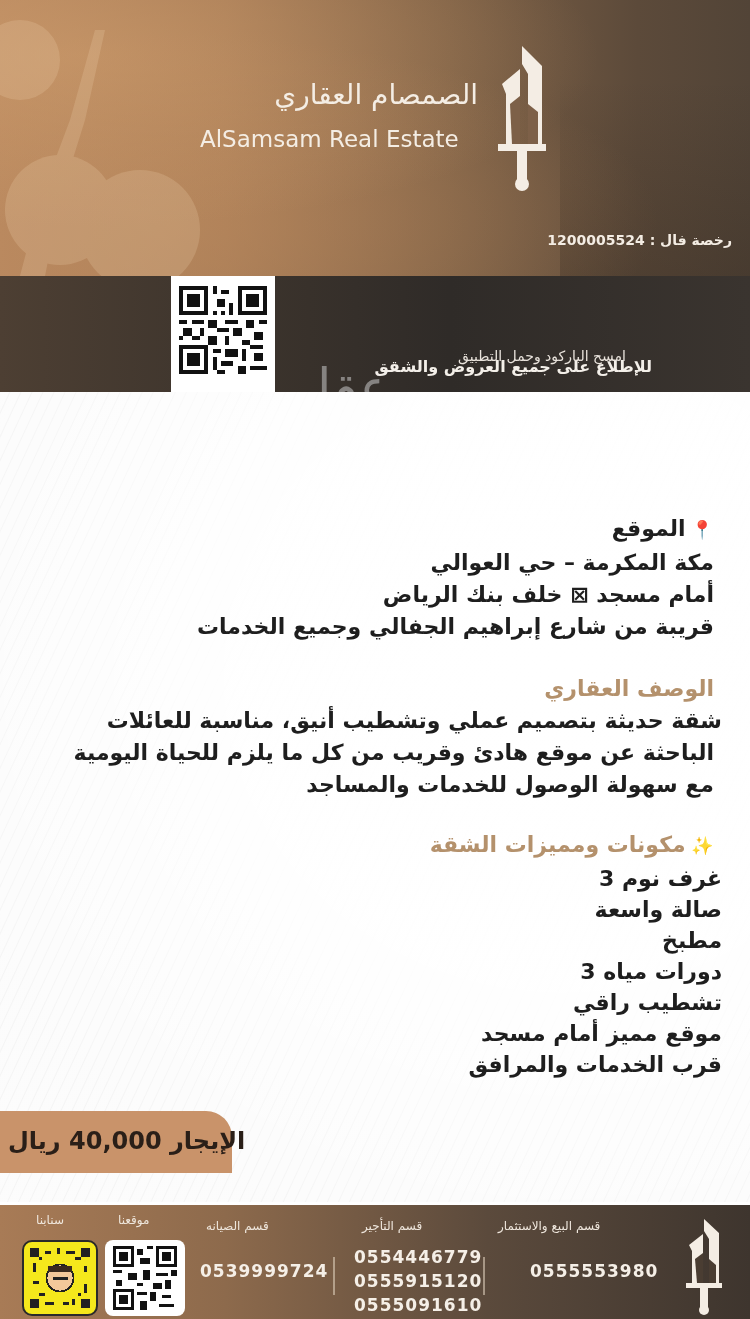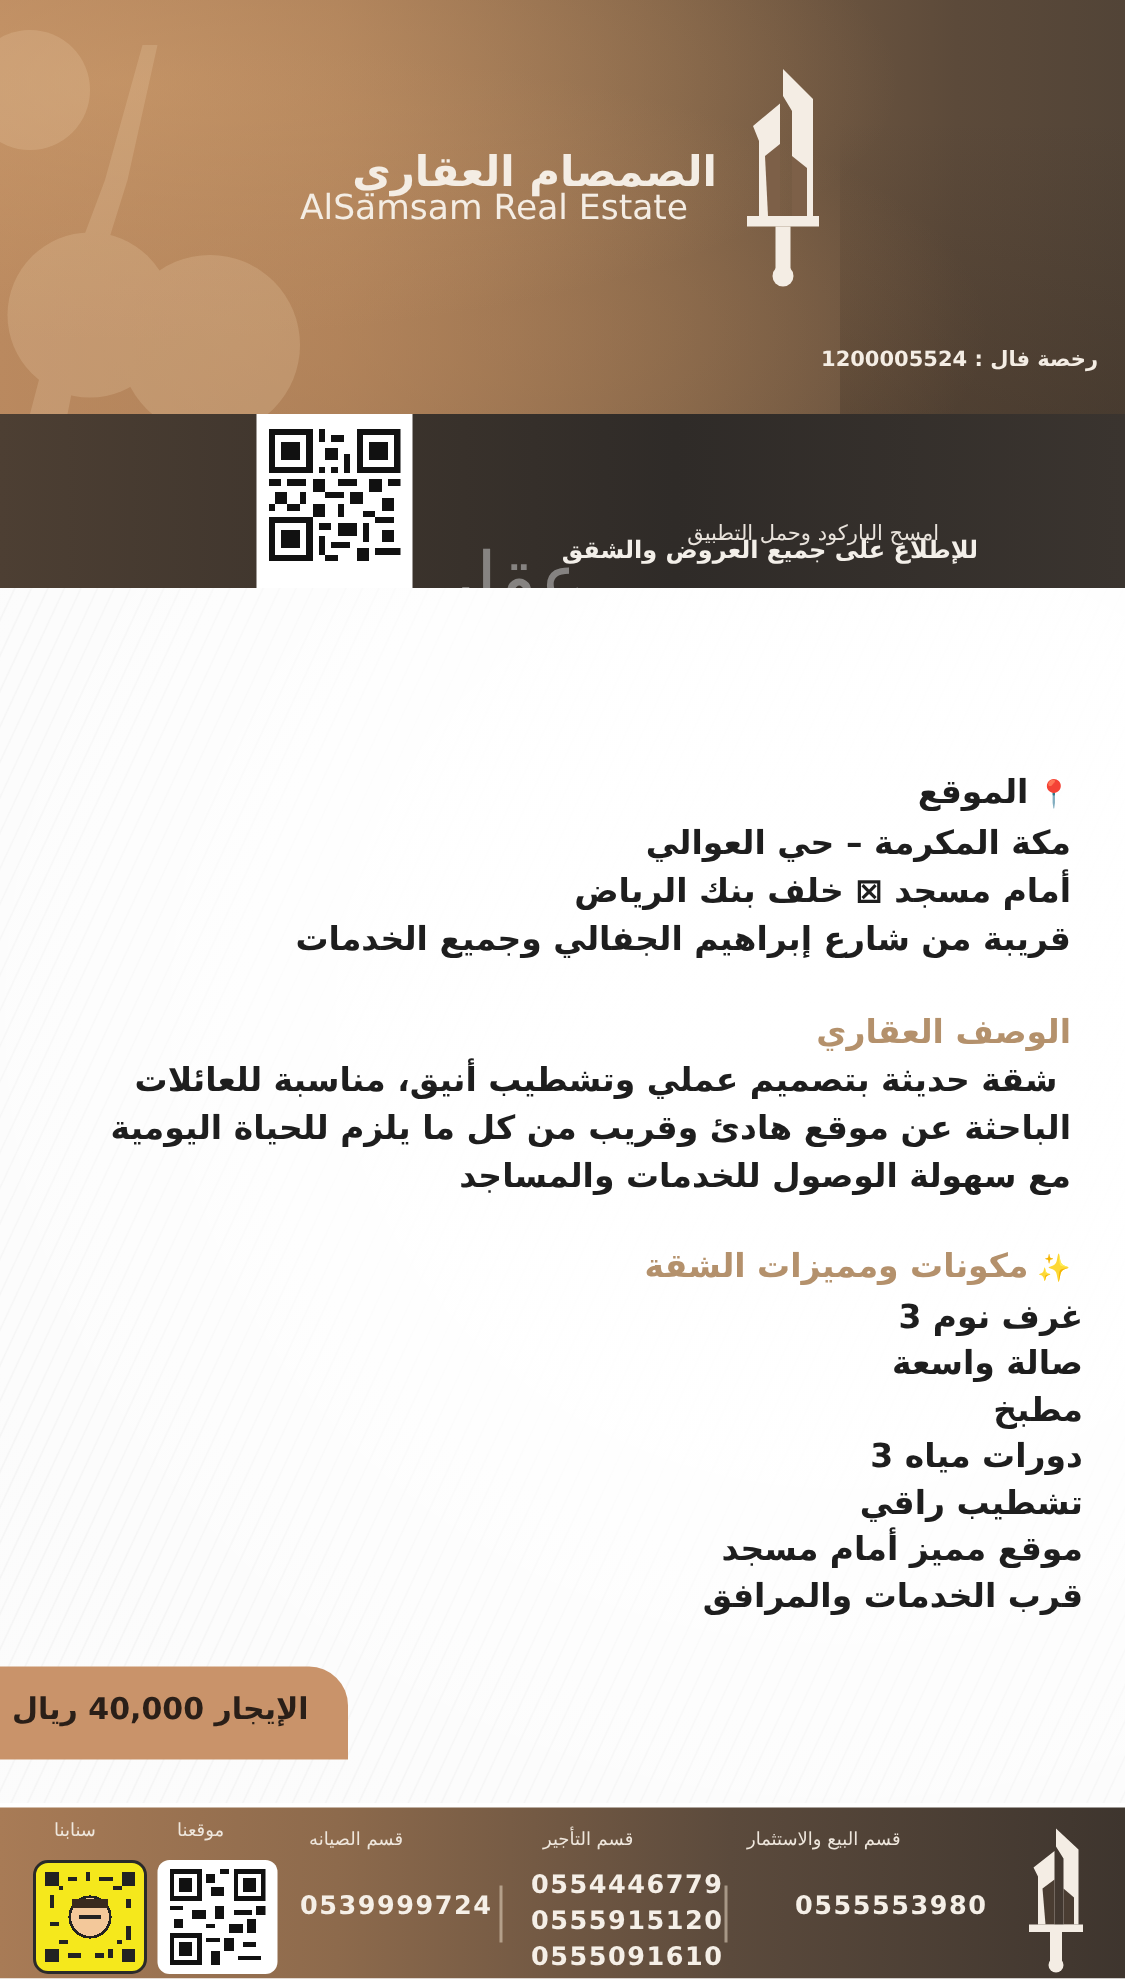--- a/index.html
+++ b/index.html
@@ -21,22 +21,22 @@
     }
     .header .wall {
       position: absolute; left: 560px; top: 80px; width: 190px; height: 196px;
       background: linear-gradient(180deg, rgba(40,32,25,0.0), rgba(40,32,25,0.25));
     }
     .brand {
       position: absolute; left: 196px; top: 44px; width: 360px; height: 150px;
     }
     .brand-ar {
       position: absolute; right: 78px; top: 34px;
-      color: #f4ede4; font-size: 28px; font-weight: bold; letter-spacing: 2px;
-      direction: rtl; white-space: nowrap; margin-top: 20px;
+      color: #f4ede4; font-size: 28px; font-weight: normal; letter-spacing: 2px;
+      direction: rtl; white-space: nowrap;
     }
     .brand-en {
       position: absolute; left: 4px; top: 82px;
       color: #f4ede4; font-size: 23px; white-space: nowrap;
       font-family: "DejaVu Sans", sans-serif;
     }
     .brand-logo {
       position: absolute; left: 302px; top: 0; width: 48px; height: 150px;
     }
     .license-row {
@@ -97,21 +97,21 @@
     .pin { color: #e03a2e; font-size: 18px; margin-left: 6px; }
     .spark { color: #e8b830; font-size: 18px; margin-left: 6px; }
 
     
     .price {
       position: absolute; left: 0; top: 1111px; width: 232px; height: 62px;
       background: #c9936a; border-top-right-radius: 26px;
     }
     .price span {
       position: absolute; left: 8px; top: 16px; color: #2a1f18;
-      font-size: 20px; font-weight: bold; direction: rtl; white-space: nowrap;
+      font-size: 24px; font-weight: bold; direction: rtl; white-space: nowrap;
     }
 
     
     .footer {
       position: absolute; left: 0; top: 1205px; width: 750px; height: 114px;
       background: linear-gradient(90deg, #a87b56 0%, #8d6a4c 30%, #5b4a3c 65%, #3e352e 100%);
       overflow: hidden;
     }
     .f-label { position: absolute; color: #efe7dd; font-size: 12px; direction: rtl; white-space: nowrap; }
     .f-num { position: absolute; color: #f5efe7; font-size: 17px; font-weight: bold; white-space: nowrap; letter-spacing: 1px; }
@@ -219,21 +219,21 @@
 
 
   <div class="sec-head rtl" style="right:36px; top:124px;">
     <span class="pin">📍</span><span>الموقع</span>
   </div>
   <div class="line rtl" style="right:36px; top:158px;">مكة المكرمة – حي العوالي</div>
   <div class="line rtl" style="right:36px; top:190px;">أمام مسجد ⊠ خلف بنك الرياض</div>
   <div class="line rtl" style="right:36px; top:222px;">قريبة من شارع إبراهيم الجفالي وجميع الخدمات</div>
 
   <div class="sec-head gold rtl" style="right:36px; top:284px;">الوصف العقاري</div>
-  <div class="line rtl" style="right:45px; top:316px;">شقة حديثة بتصميم عملي وتشطيب أنيق، مناسبة للعائلات</div>
+  <div class="line rtl" style="right:28px; top:316px;">شقة حديثة بتصميم عملي وتشطيب أنيق، مناسبة للعائلات</div>
   <div class="line rtl" style="right:36px; top:348px;">الباحثة عن موقع هادئ وقريب من كل ما يلزم للحياة اليومية</div>
   <div class="line rtl" style="right:36px; top:380px;">مع سهولة الوصول للخدمات والمساجد</div>
 
   <div class="sec-head gold rtl" style="right:36px; top:440px;">
     <span class="spark">✨</span><span>مكونات ومميزات الشقة</span>
   </div>
   <div class="line rtl" style="right:28px; top:474px;">غرف نوم 3</div>
   <div class="line rtl" style="right:28px; top:505px;text-align:center;">صالة واسعة</div>
   <div class="line rtl" style="right:28px; top:536px;">مطبخ</div>
   <div class="line rtl" style="right:28px; top:567px;">دورات مياه 3</div>

